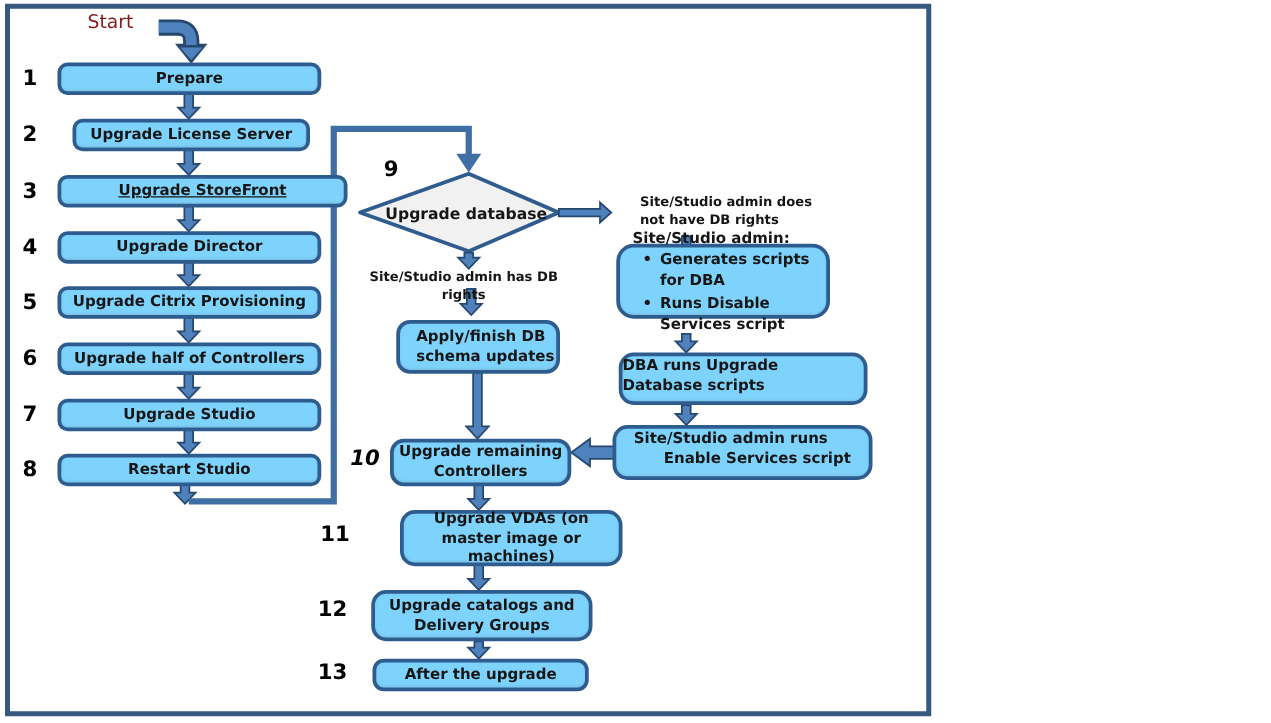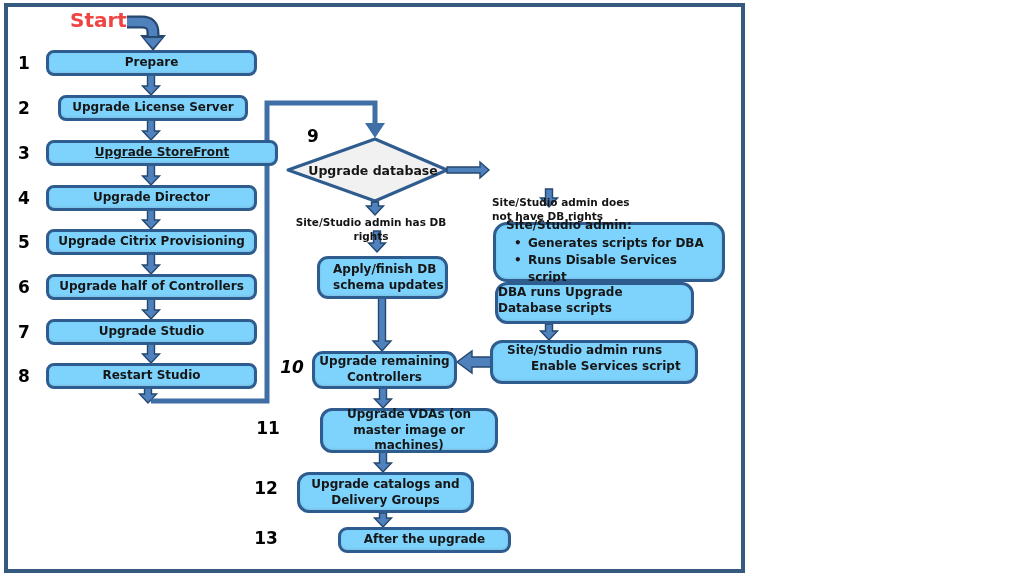--- a/index.html
+++ b/index.html
@@ -20,22 +20,22 @@
     line-height:1.15;box-shadow:inset 0 -1px 2px rgba(120,130,150,.25);
   }
   .box.leftcol{border-radius:8px;}
   .box.multiline{line-height:1.3;}
   .box.leftalign{justify-content:flex-start;text-align:left;}
   .num{
     position:absolute;z-index:2;color:#000;font-weight:bold;font-size:17px;
     text-align:center;
   }
   .startlbl{
-    position:absolute;left:70px;top:8px;z-index:2;color:#ef4444;
-    font-weight:bold;font-size:20px;
+    position:absolute;left:70px;top:8px;z-index:2;color:#7f1d1d;
+    font-weight:normal;font-size:15px;
   }
   .smalllbl{
     position:absolute;z-index:2;color:#141414;font-weight:bold;font-size:10.5px;
     line-height:1.35;
   }
   .dtext{
     position:absolute;z-index:2;color:#161616;font-weight:bold;font-size:12.5px;
     text-align:center;
   }
   .vstack{display:flex;flex-direction:column;align-items:flex-start;justify-content:center;}
@@ -114,40 +114,40 @@
   <div class="box leftcol" style="left:46px;top:185px;width:211px;height:26px;">Upgrade Director</div>
   <div class="box leftcol" style="left:46px;top:229px;width:211px;height:26px;">Upgrade Citrix Provisioning</div>
   <div class="box leftcol" style="left:46px;top:274px;width:211px;height:26px;">Upgrade half of Controllers</div>
   <div class="box leftcol" style="left:46px;top:319px;width:211px;height:26px;">Upgrade Studio</div>
   <div class="box leftcol" style="left:46px;top:363px;width:211px;height:26px;">Restart Studio</div>
 
   <div class="num" style="left:300px;top:126px;width:26px;">9</div>
   <div class="dtext" style="left:300px;top:163px;width:146px;">Upgrade database</div>
 
   <div class="smalllbl" style="left:288px;top:215px;width:166px;text-align:center;">Site/Studio admin has DB rights</div>
-  <div class="smalllbl" style="left:492px;top:155px;width:150px;margin-top:40px;">
+  <div class="smalllbl" style="left:512px;top:155px;width:150px;">
     <span style="display:block;">Site/Studio admin does</span>
     <span style="display:block;">not have  DB rights</span>
   </div>
 
   <div class="box multiline leftalign" style="left:317px;top:256px;width:131px;height:43px;padding-left:13px;border-radius:11px;">Apply/finish DB schema updates</div>
 
   <div class="num" style="left:276px;top:357px;width:32px;font-style:italic;">10</div>
   <div class="box multiline" style="left:312px;top:351px;width:145px;height:38px;border-radius:11px;">Upgrade remaining Controllers</div>
 
   <div class="num" style="left:252px;top:418px;width:32px;">11</div>
   <div class="box multiline" style="left:293px;top:408px;width:178px;height:45px;border-radius:12px;padding:0 4px;margin-left:27px;">Upgrade VDAs (on master image or machines)</div>
 
   <div class="num" style="left:250px;top:478px;width:32px;">12</div>
   <div class="box multiline" style="left:297px;top:472px;width:177px;height:41px;border-radius:12px;">Upgrade catalogs and Delivery Groups</div>
 
   <div class="num" style="left:250px;top:528px;width:32px;">13</div>
-  <div class="box" style="left:298px;top:527px;width:173px;height:26px;margin-left:40px;">After the upgrade</div>
+  <div class="box" style="left:298px;top:527px;width:173px;height:26px;">After the upgrade</div>
 
-  <div class="box leftalign admin-box" style="left:493px;top:222px;width:232px;height:60px;border-radius:14px;line-height:1.45;">
+  <div class="box leftalign admin-box" style="left:493px;top:195px;width:171px;height:60px;border-radius:14px;line-height:1.45;">
     <div>
       <span class="hdr">Site/Studio admin:</span>
       <ul>
         <li>Generates scripts for DBA</li>
         <li>Runs Disable Services script</li>
       </ul>
     </div>
   </div>
 
   <div class="box leftalign vstack multiline" style="left:495px;top:282px;width:199px;height:42px;border-radius:12px;">

